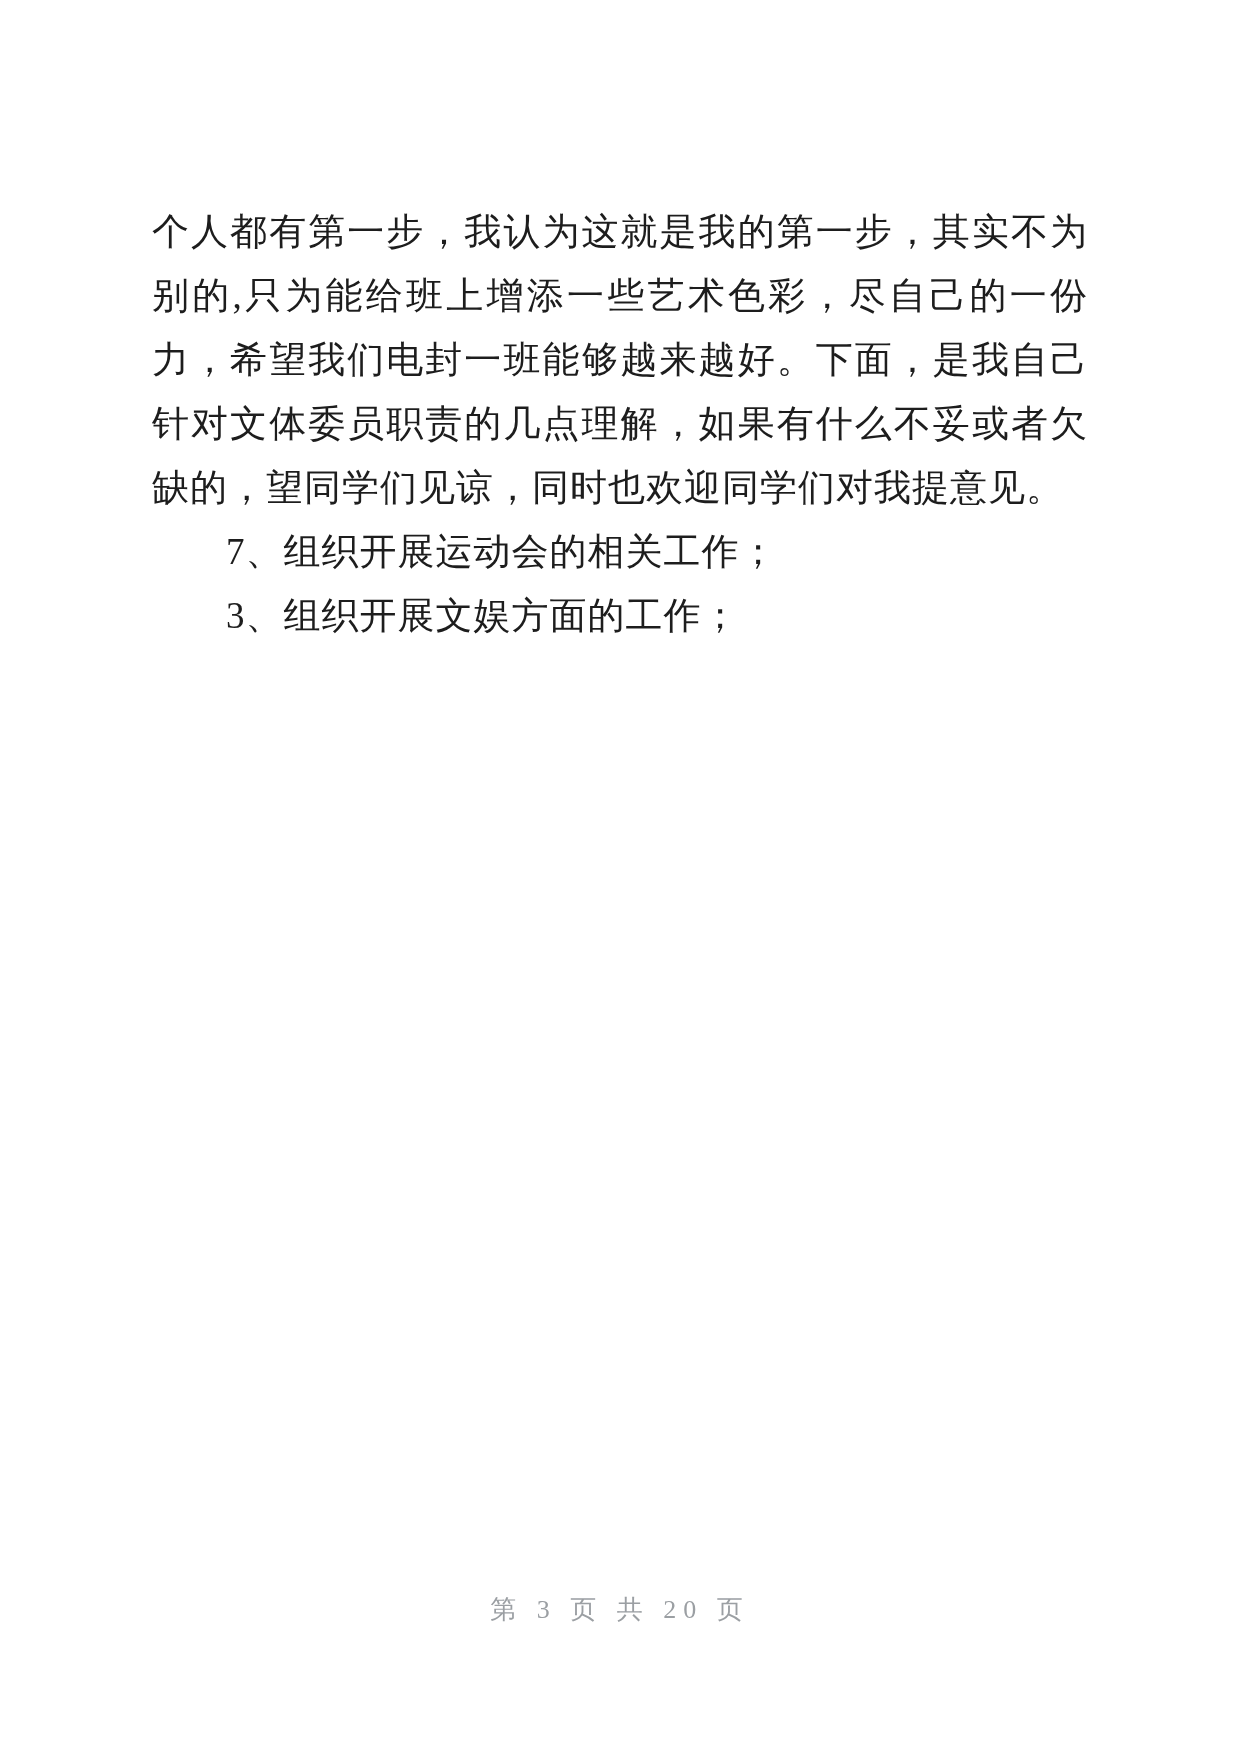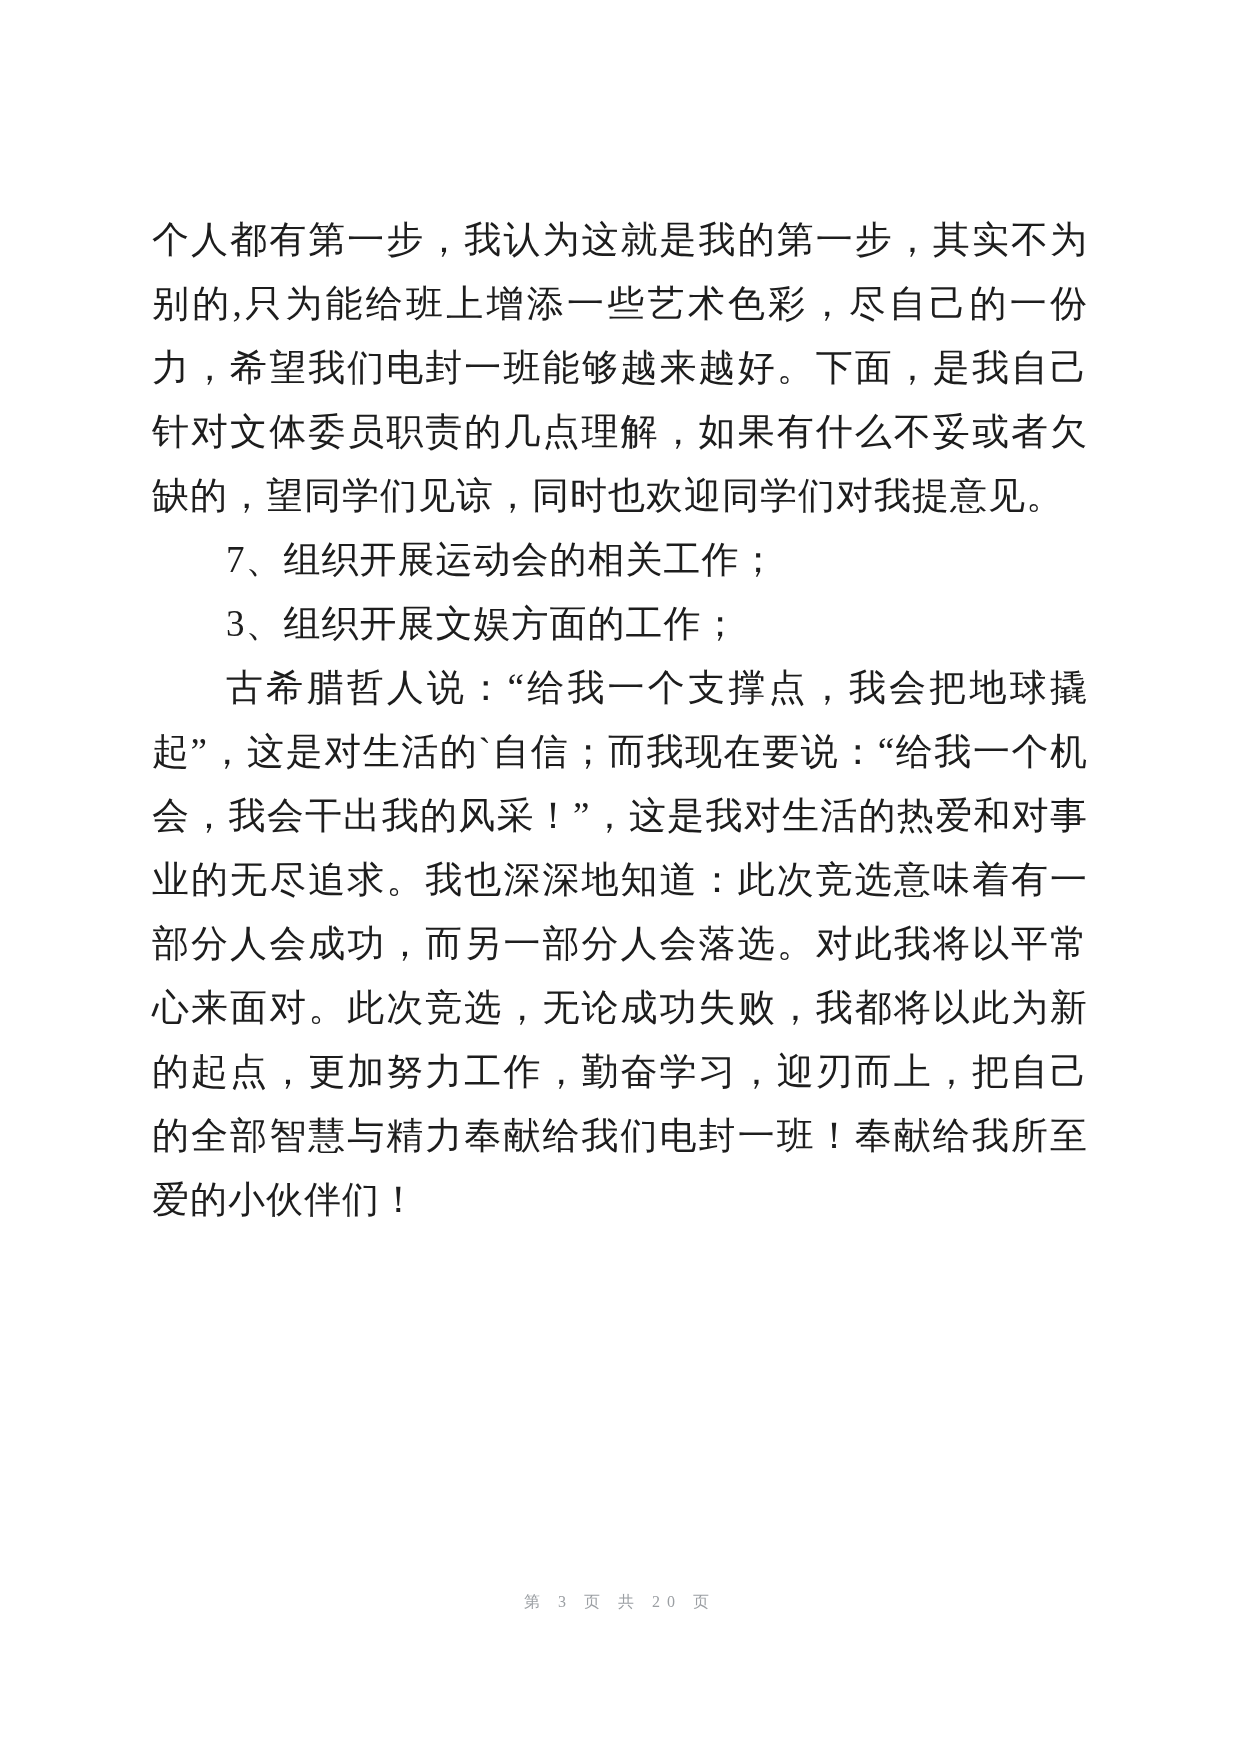--- a/index.html
+++ b/index.html
@@ -10,21 +10,21 @@
   .page {
     position: relative;
     width: 1240px;
     height: 1753px;
     background: #ffffff;
     overflow: hidden;
     font-family: "Liberation Serif", "DejaVu Serif", serif;
   }
   .content {
     position: absolute;
-    top: 208px;
+    top: 200px;
     left: 152px;
     width: 936px;
   }
   .content p {
     margin: 0;
     padding: 0;
     font-size: 37px;
     line-height: 64px;
     color: #1d1d1d;
     text-align: justify;
@@ -36,32 +36,31 @@
     text-indent: 2em;
   }
   .footer {
     position: absolute;
     top: 1592px;
     left: 0;
     width: 100%;
     text-align: center;
   }
   .footer span {
-    font-size: 16px;
+    font-size: 26px;
     color: #9b9fa3;
     letter-spacing: 7px;
     font-family: "Liberation Serif", "DejaVu Serif", serif;
   }
 </style>
 </head>
 <body>
 
 <div class="page">
   <div class="content" id="doc-body">
       <p class="">个人都有第一步，我认为这就是我的第一步，其实不为别的,只为能给班上增添一些艺术色彩，尽自己的一份力，希望我们电封一班能够越来越好。下面，是我自己针对文体委员职责的几点理解，如果有什么不妥或者欠缺的，望同学们见谅，同时也欢迎同学们对我提意见。</p>
       <p class="indent">7、组织开展运动会的相关工作；</p>
       <p class="indent">3、组织开展文娱方面的工作；</p>
-      <p class="indent">古希腊哲人说：“给我一个支撑点，我会把地球撬起”，这是对生活的`自信；而我现在要说：“给我一个机会，我会干出我的风采！”，这是我对生活的热爱和对事业的无尽追求。我也深深地知道：此次竞选意味着有一部分人会成功，而另一部分人会落选。对此我将以平常心来面对。此次竞选，无论成功失败，我都将以此为新的起点，更加努力工作，勤奋学习，迎刃而上，把自己的全部智慧与精力奉献给我们电封一班！奉献给我所至爱的小伙伴们！</p>
     </div>
   <div class="footer">
     <span>第 3 页 共 20 页</span>
   </div>
 </div>
 
 </body></html>

